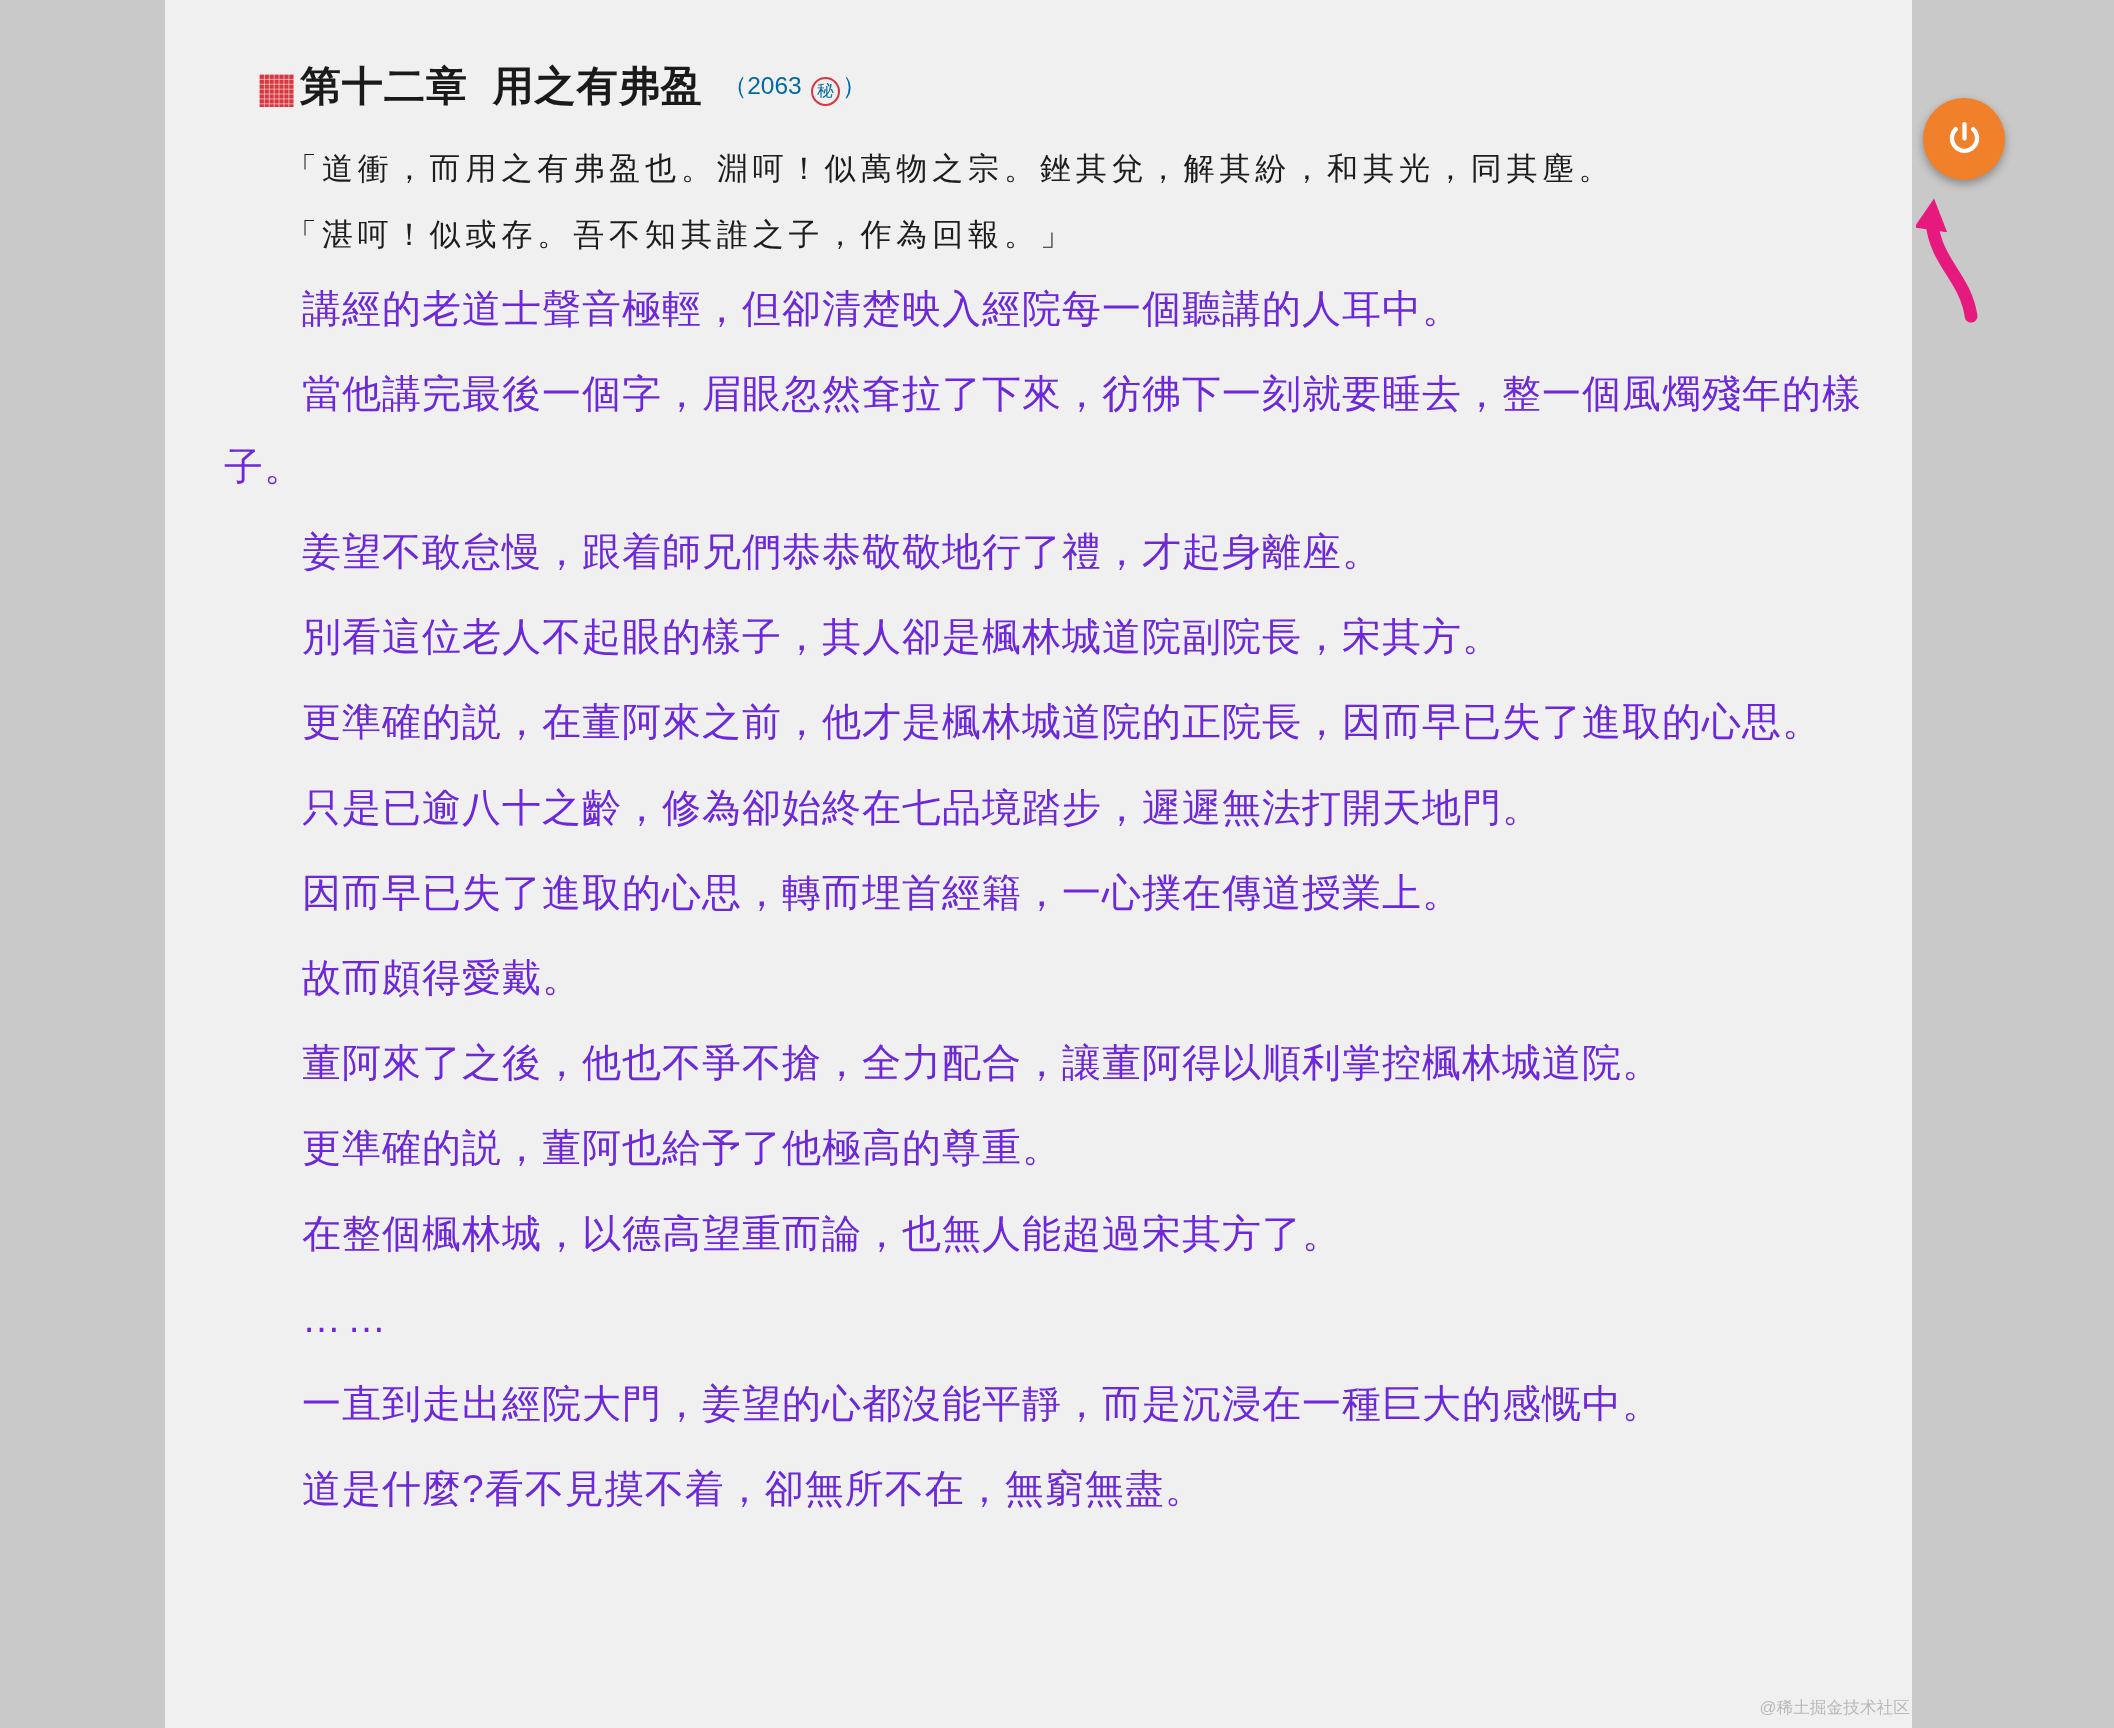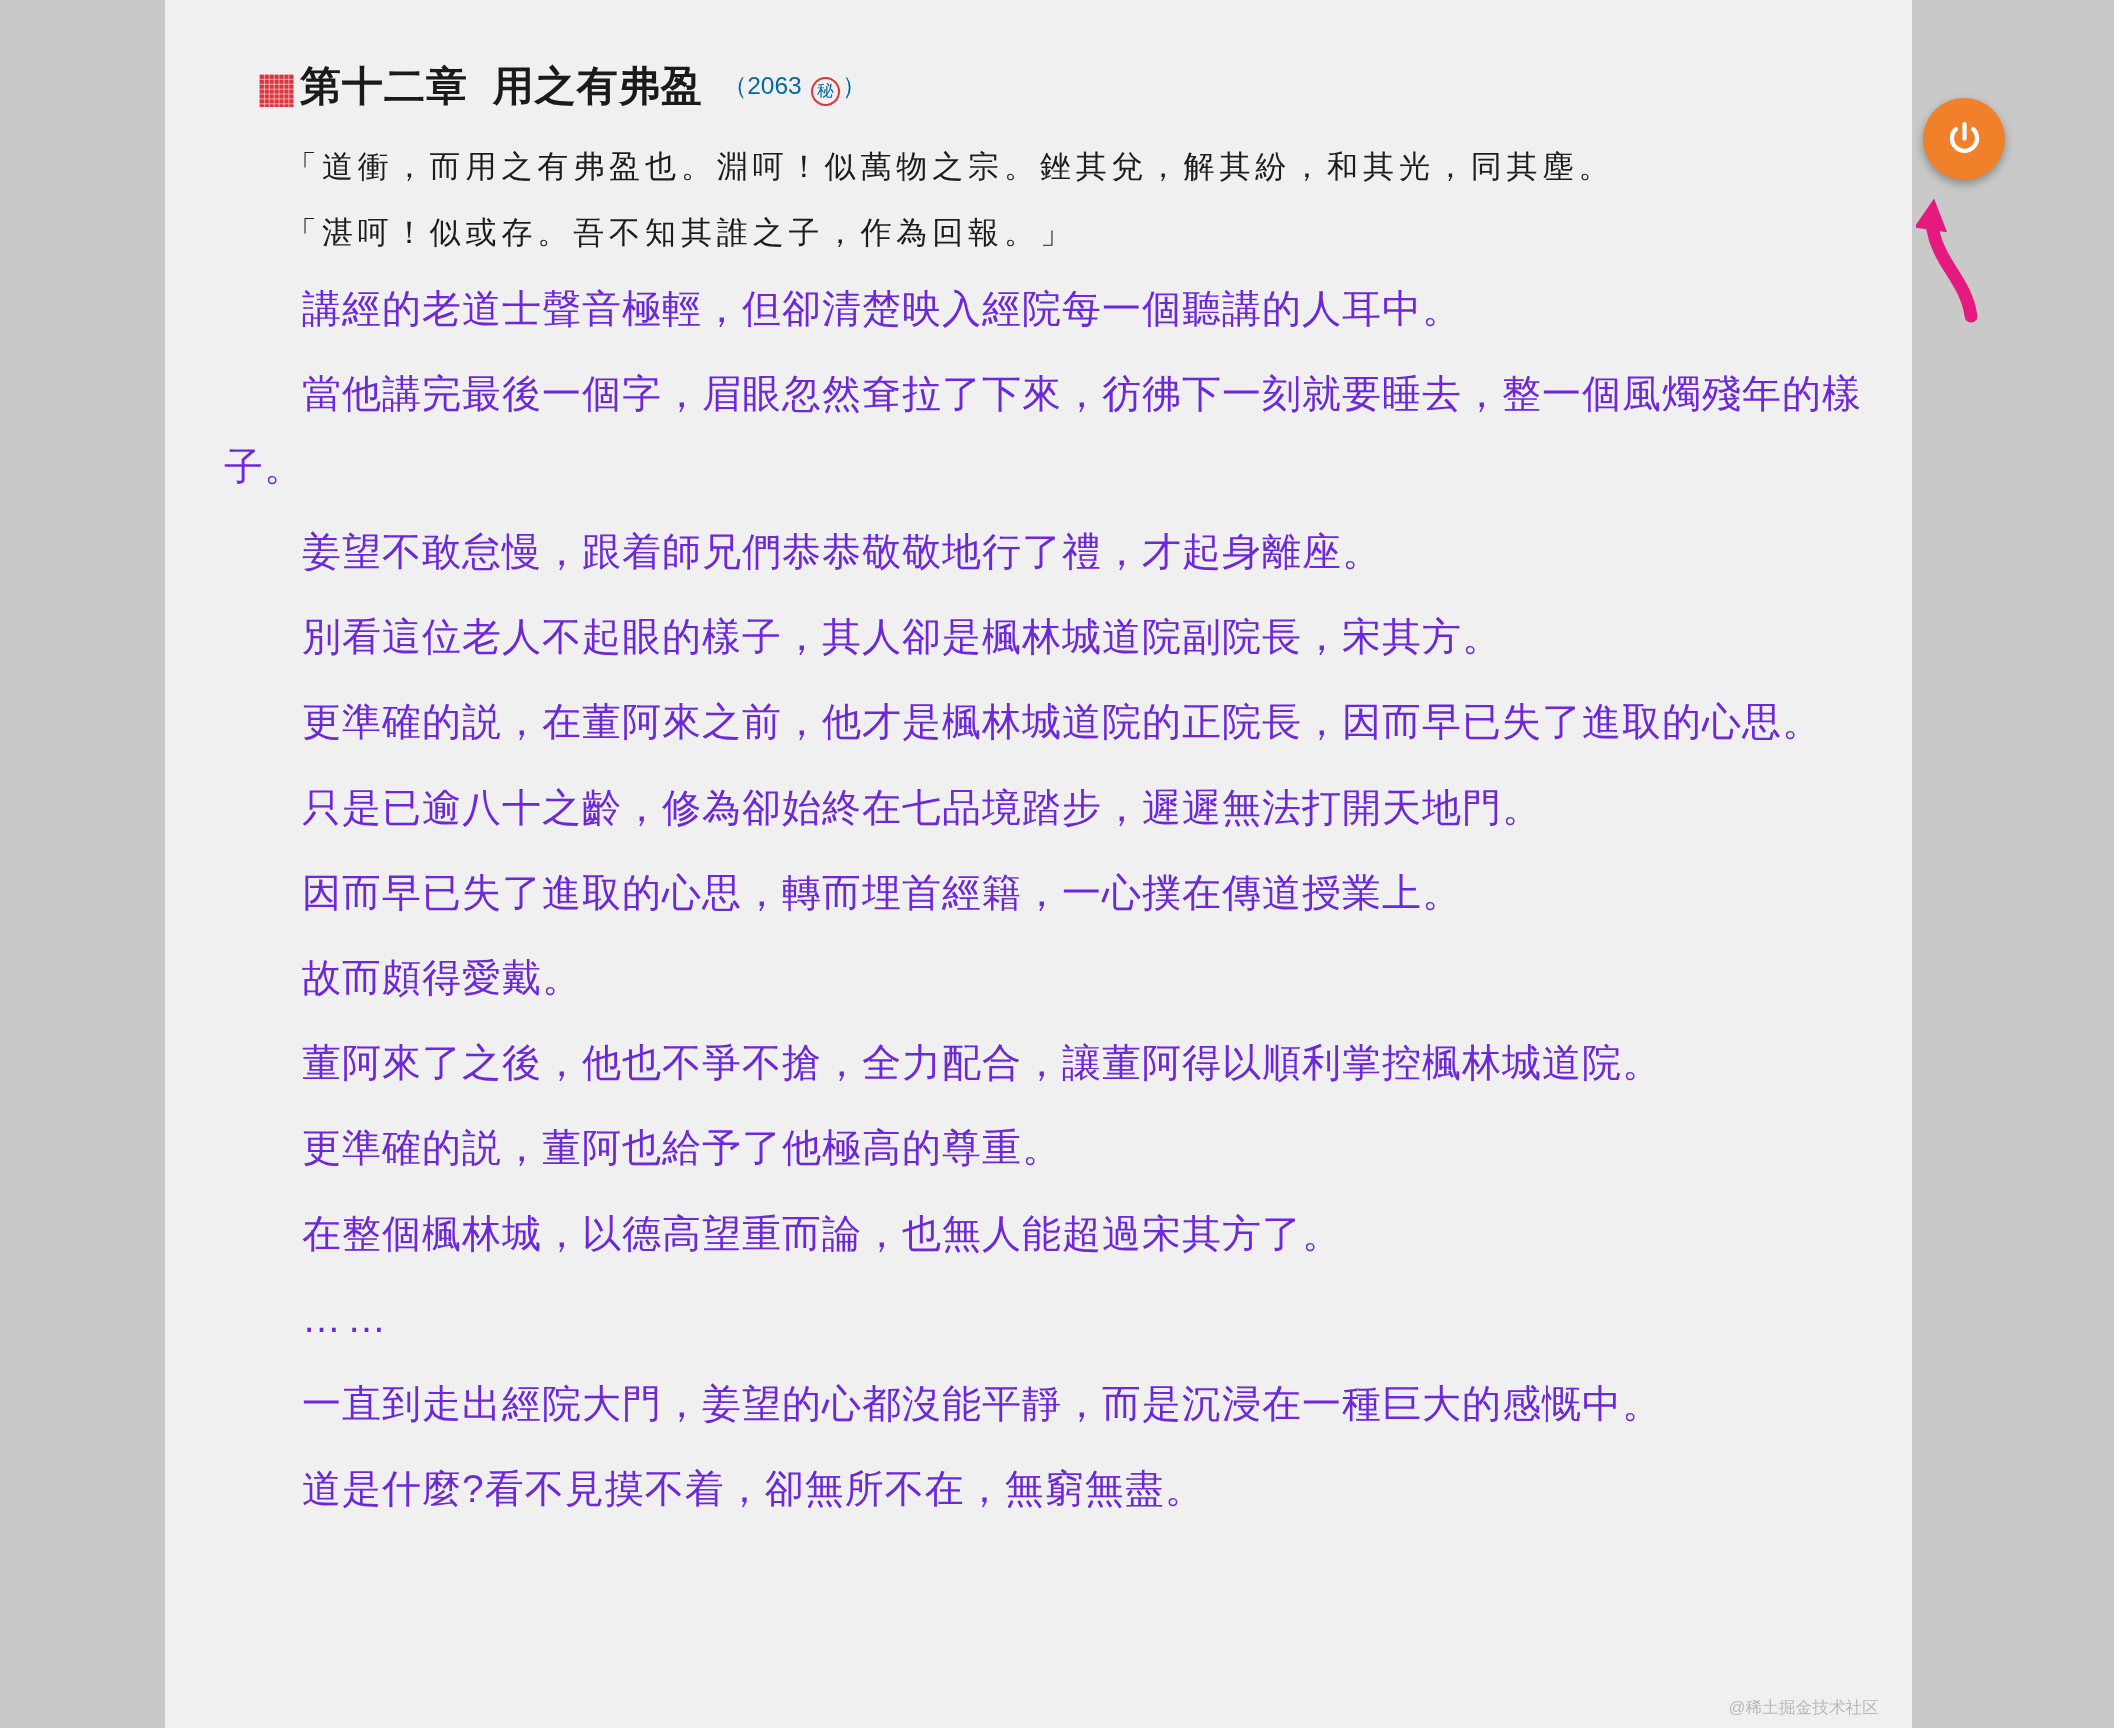--- a/index.html
+++ b/index.html
@@ -85,21 +85,21 @@
   p.para {
     font-size: 39px;
     line-height: 1.86;
     color: #6d28d9;
     margin: 0 0 12.7px 0;
     text-indent: 2em;
     letter-spacing: 1px;
     font-family: "Liberation Sans", sans-serif;
   }
   p.quote {
-    font-family: Liberation Mono, monospace;
+    font-family: Liberation Serif, serif;
     font-size: 31px;
     letter-spacing: 4.9px;
     color: #1d1d1d;
     line-height: 1.9;
     margin: 0 0 7.8px 0;
     text-indent: 2em;
   }
   p.ellipsis {
     letter-spacing: 5.9px;
   }
@@ -146,21 +146,21 @@
     top: 118px;
     width: 9.8px;
     height: 294px;
     border-radius: 4.9px;
     background: #9a9a9a;
     opacity: 0;
   }
 
   #watermark {
     position: absolute;
-    right: 33px;
+    right: 2px;
     bottom: 9.8px;
     font-size: 16.7px;
     color: #b9b9b9;
     font-family: "Liberation Sans", sans-serif;
     white-space: nowrap;
   }
 
   #left-gutter {
     position: absolute;
     left: 0; top: 0;

